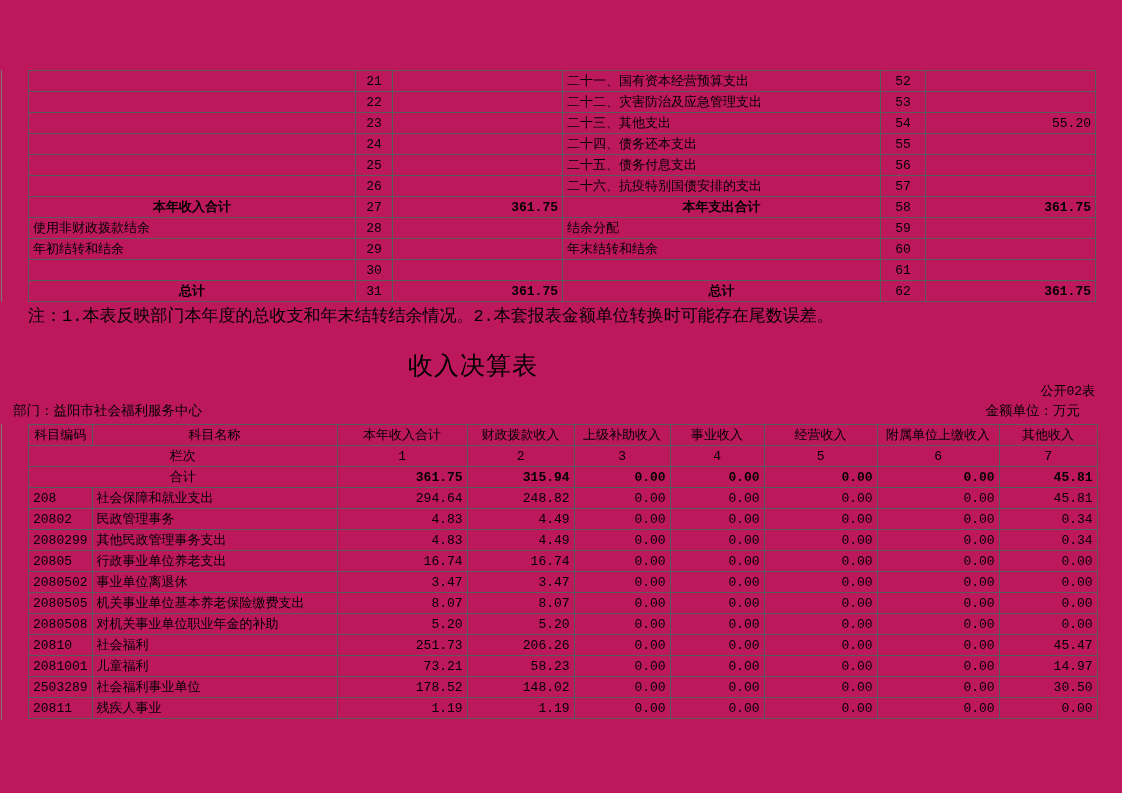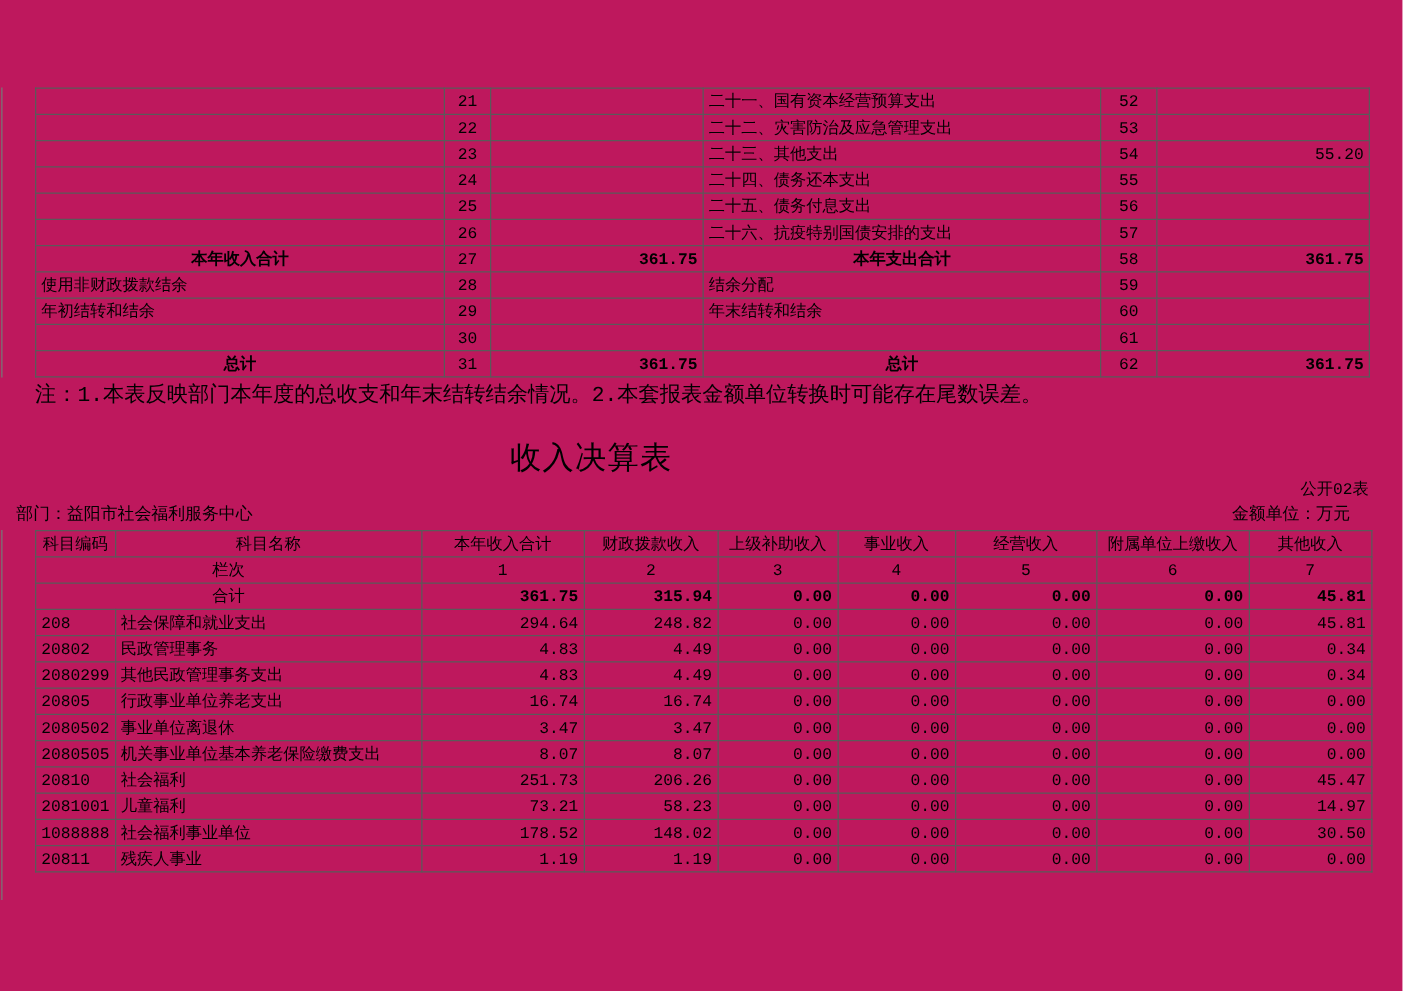--- a/index.html
+++ b/index.html
@@ -266,20 +266,31 @@
             <td>机关事业单位基本养老保险缴费支出</td>
             <td class="r">8.07</td>
             <td class="r">8.07</td>
             <td class="r">0.00</td>
             <td class="r">0.00</td>
             <td class="r">0.00</td>
             <td class="r">0.00</td>
             <td class="r">0.00</td>
           </tr>
           <tr>
+            <td>2080508</td>
+            <td>对机关事业单位职业年金的补助</td>
+            <td class="r">5.20</td>
+            <td class="r">5.20</td>
+            <td class="r">0.00</td>
+            <td class="r">0.00</td>
+            <td class="r">0.00</td>
+            <td class="r">0.00</td>
+            <td class="r">0.00</td>
+          </tr>
+          <tr>
             <td>20810</td>
             <td>社会福利</td>
             <td class="r">251.73</td>
             <td class="r">206.26</td>
             <td class="r">0.00</td>
             <td class="r">0.00</td>
             <td class="r">0.00</td>
             <td class="r">0.00</td>
             <td class="r">45.47</td>
           </tr>
@@ -288,21 +299,21 @@
             <td>儿童福利</td>
             <td class="r">73.21</td>
             <td class="r">58.23</td>
             <td class="r">0.00</td>
             <td class="r">0.00</td>
             <td class="r">0.00</td>
             <td class="r">0.00</td>
             <td class="r">14.97</td>
           </tr>
           <tr>
-            <td>1088888</td>
+            <td>2503289</td>
             <td>社会福利事业单位</td>
             <td class="r">178.52</td>
             <td class="r">148.02</td>
             <td class="r">0.00</td>
             <td class="r">0.00</td>
             <td class="r">0.00</td>
             <td class="r">0.00</td>
             <td class="r">30.50</td>
           </tr>
           <tr>

